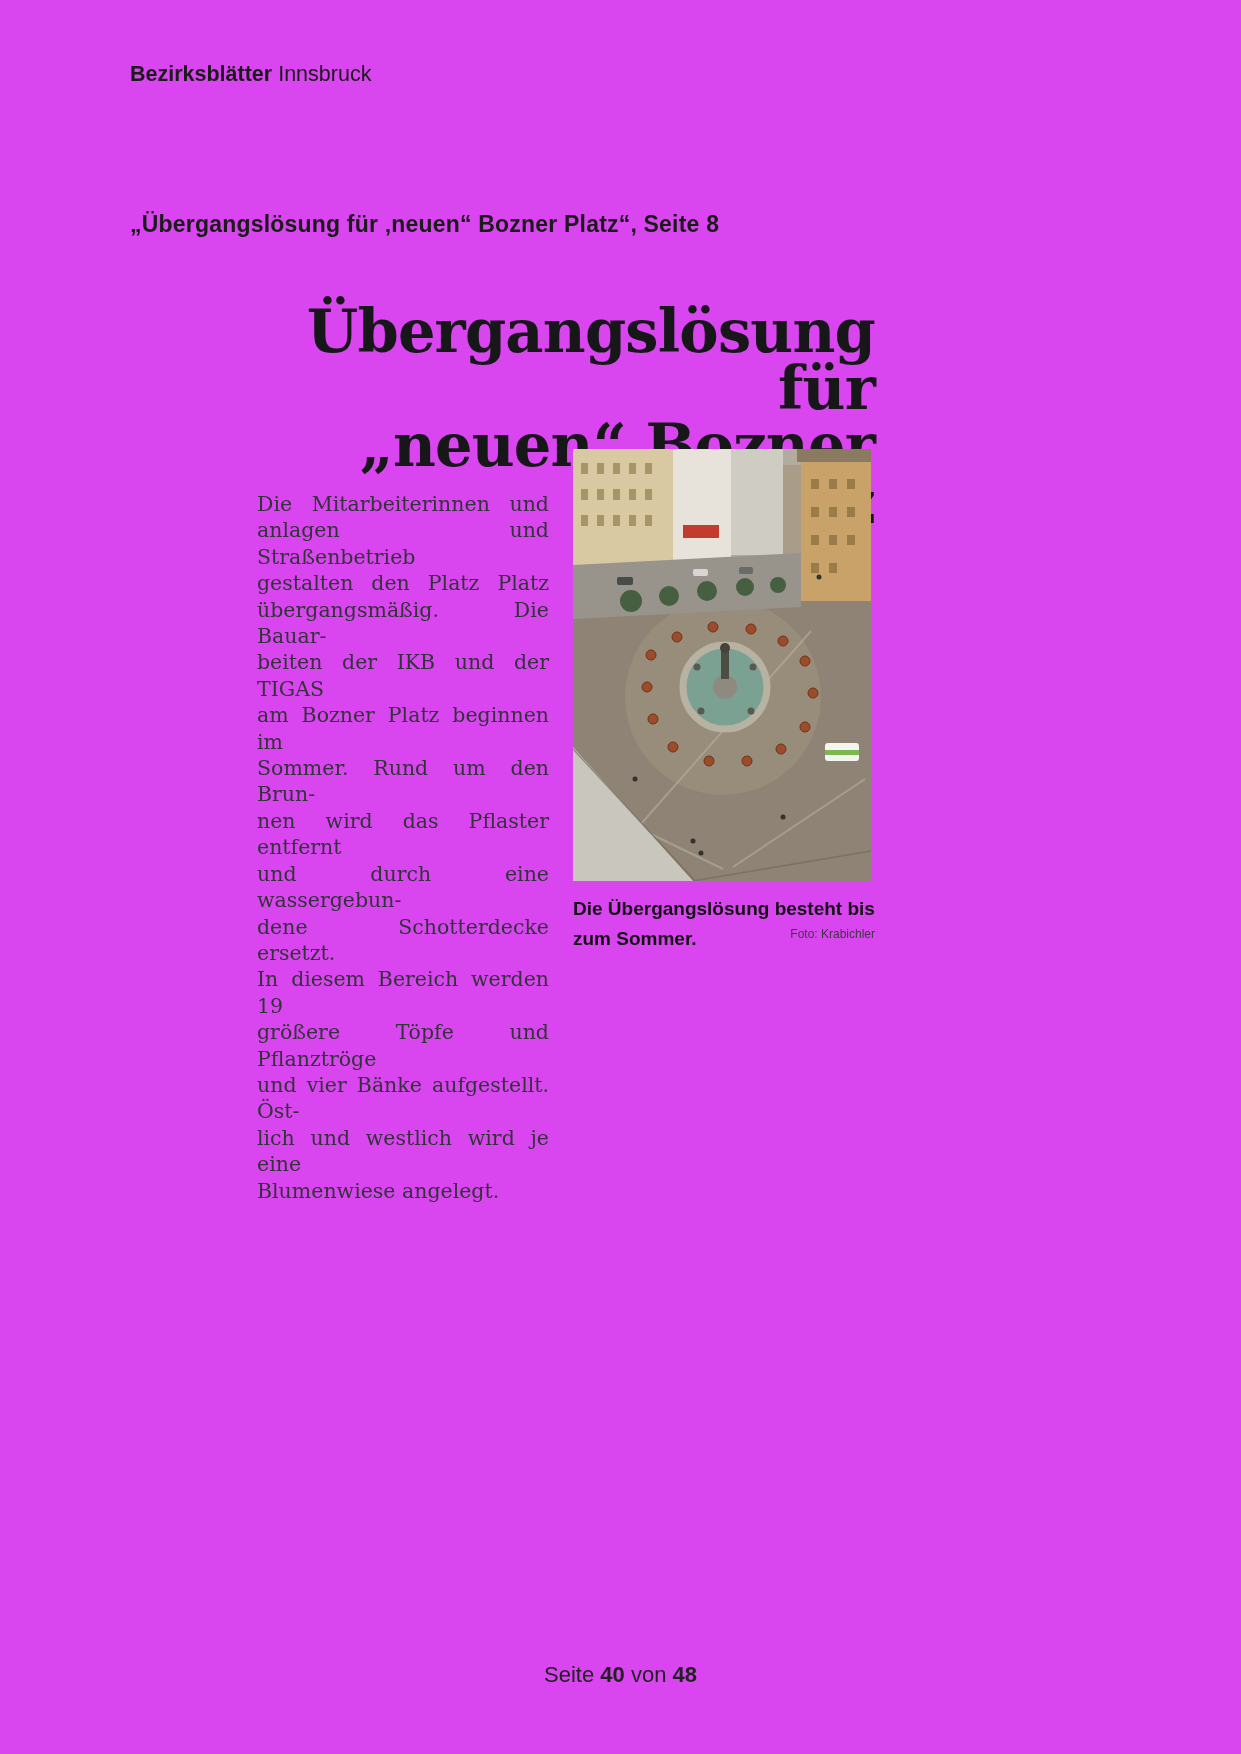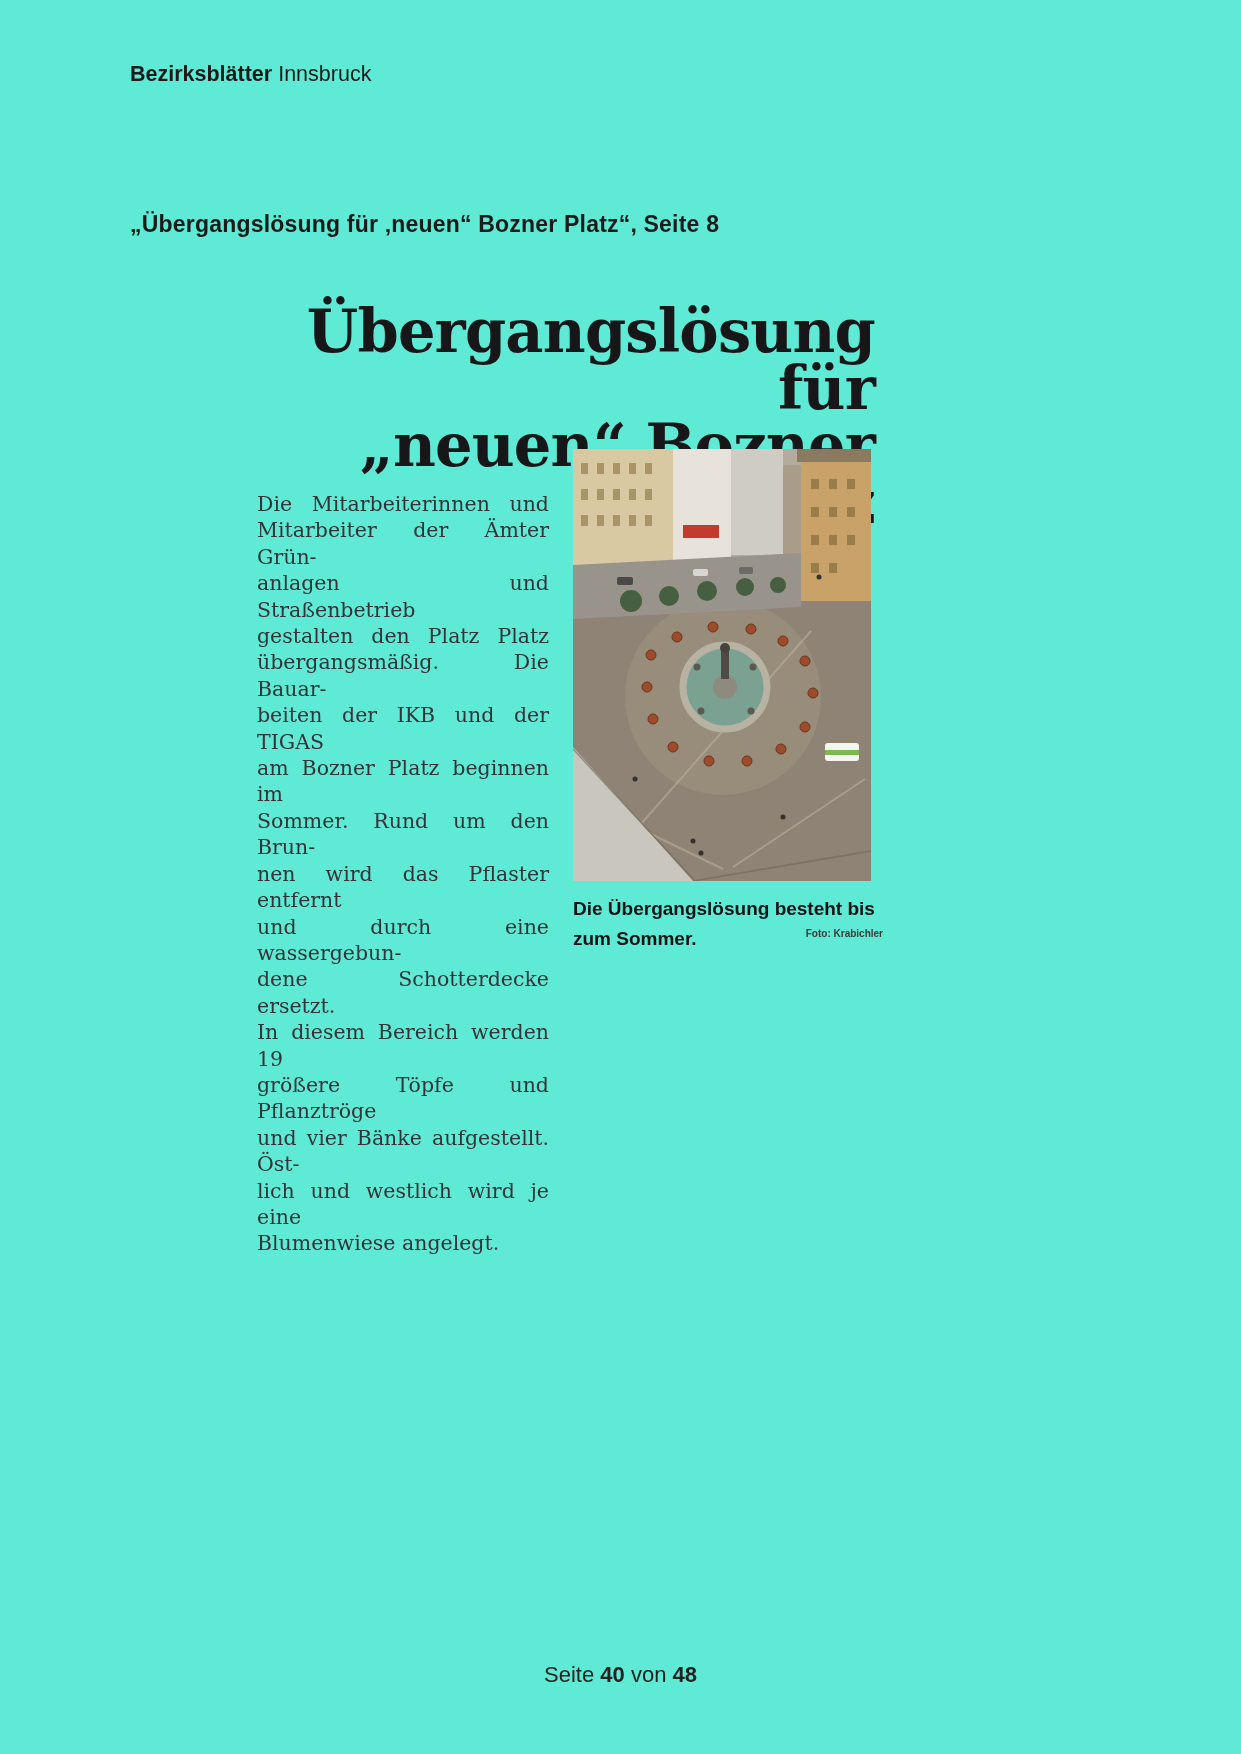--- a/index.html
+++ b/index.html
@@ -1,17 +1,17 @@
 <!DOCTYPE html>
 <html><head>
 <meta charset="utf-8">
 <style>
   html,body{margin:0;padding:0;background:#ffffff;}
   .page{
-    position:relative;width:1241px;height:1754px;background:#5eead4;
+    position:relative;width:1241px;height:1754px;background:#d946ef;
     font-family:"Liberation Sans",sans-serif;color:#1b1b1b;overflow:hidden;
   }
   .hdr{position:absolute;left:130px;top:62px;font-size:21.5px;}
   .hdr .brand{font-weight:700;}
   .doc-title{position:absolute;left:130px;top:211px;font-size:23px;font-weight:700;letter-spacing:.2px;}
   .article{position:absolute;left:257px;top:303px;width:618px;}
   .headline{
     font-family:"DejaVu Serif",serif;font-weight:700;font-size:59px;line-height:57px;
     color:#17171a;letter-spacing:-0.8px;text-align:right;
   }
@@ -21,21 +21,21 @@
   }
   .jl{text-align:justify;text-align-last:justify;}
   .jl.last{text-align-last:left;}
   .cl{text-align:left;}
   .photocol{position:absolute;left:316px;top:146px;width:310px;}
   .photo{display:block;width:298px;height:432px;}
   .caption{
     position:relative;margin-top:13px;font-weight:700;font-size:19px;line-height:30px;color:#141417;
   }
   .credit{
-    position:absolute;right:0;bottom:5px;font-weight:700;font-size:10px;color:#3a3a3a;
+    position:absolute;right:8px;bottom:5px;font-weight:400;font-size:12px;color:#3a3a3a;
   }
   .footer{position:absolute;left:0;right:0;top:1662px;text-align:center;font-size:22px;color:#222;}
   .footer .b{font-weight:700;}
 </style>
 </head>
 <body>
 
 <div class="page">
 
   <div class="hdr">
@@ -46,21 +46,20 @@
 
   <div class="article">
 
     <div class="headline">
       <div>Übergangslösung für</div>
       <div>„neuen“ Bozner Platz</div>
     </div>
 
     <div class="bodycol">
         <div class="jl">Die Mitarbeiterinnen und</div>
-        <div class="jl">Mitarbeiter der Ämter Grün-</div>
         <div class="jl">anlagen und Straßenbetrieb</div>
         <div class="jl">gestalten den Platz Platz</div>
         <div class="jl">übergangsmäßig. Die Bauar-</div>
         <div class="jl">beiten der IKB und der TIGAS</div>
         <div class="jl">am Bozner Platz beginnen im</div>
         <div class="jl">Sommer. Rund um den Brun-</div>
         <div class="jl">nen wird das Pflaster entfernt</div>
         <div class="jl">und durch eine wassergebun-</div>
         <div class="jl">dene Schotterdecke ersetzt.</div>
         <div class="jl">In diesem Bereich werden 19</div>

